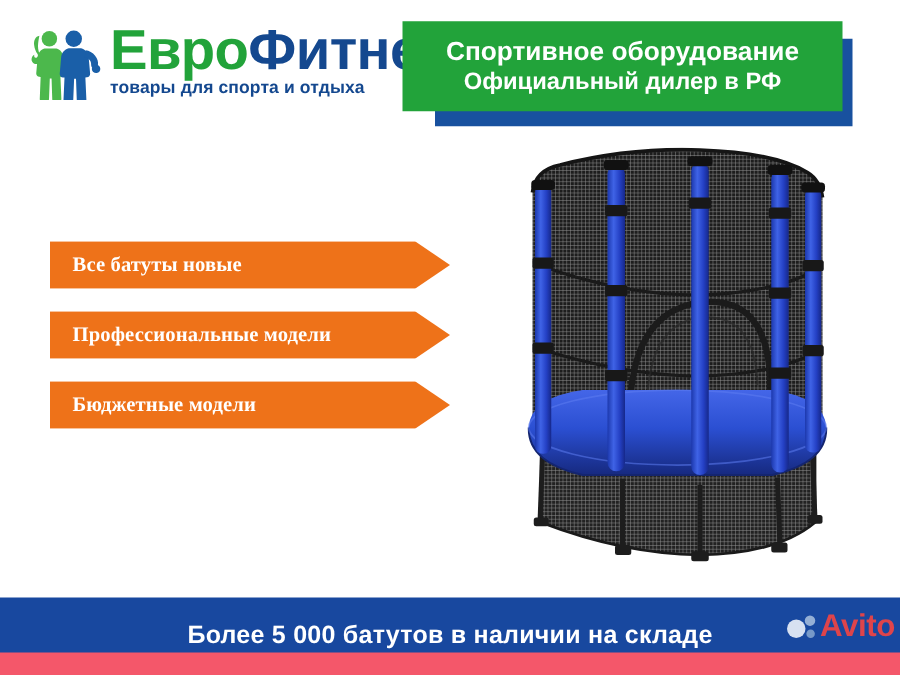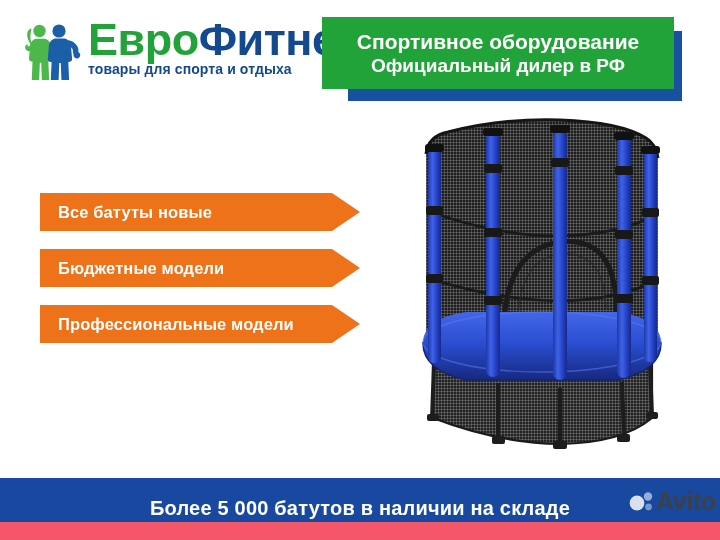--- a/index.html
+++ b/index.html
@@ -24,38 +24,38 @@
   
   .banner-wrap{position:absolute;left:322px;top:17px;width:360px;height:84px;}
   .banner-shadow{position:absolute;left:26px;top:14px;width:334px;height:70px;background:#18519f;}
   .banner-green{position:absolute;left:0;top:0;width:352px;height:72px;background:#22a33a;
      display:flex;flex-direction:column;align-items:center;justify-content:center;}
   .banner-l1{color:#fff;font-size:21px;font-weight:bold;line-height:26px;white-space:nowrap;}
   .banner-l2{color:#fff;font-size:19px;font-weight:bold;line-height:22px;white-space:nowrap;}
 
   
   .badges{position:absolute;left:40px;top:193px;width:330px;}
-  .badge{position:relative;height:38px;margin-bottom:18px;}
+  .badge{position:relative;height:38px;margin-bottom:18px;font-family:Liberation Serif, serif;}
   .badge-shape{position:absolute;left:0;top:0;width:320px;height:38px;background:#ee7219;
      clip-path:polygon(0 0, 292px 0, 320px 19px, 292px 38px, 0 38px);}
   .badge-label{position:absolute;left:18px;top:0;height:38px;display:flex;align-items:center;
      color:#ffffff;font-size:16.5px;font-weight:bold;white-space:nowrap;letter-spacing:0.1px;}
 
   
   .tramp{position:absolute;left:408px;top:118px;width:300px;height:350px;}
 
   
   .bottom-blue{position:absolute;left:0;top:478px;width:720px;height:60px;background:#18489f;
      display:flex;align-items:center;justify-content:center;}
   .bottom-text{color:#ffffff;font-size:20px;font-weight:bold;white-space:nowrap;letter-spacing:0.2px;}
   .bottom-red{position:absolute;left:0;top:522px;width:720px;height:18px;background:#f4576a;}
 
   .avito{position:absolute;right:4px;top:484px;height:34px;display:flex;align-items:center;opacity:.92;}
   .avito-mark{width:26px;height:26px;margin-right:2px;}
-  .avito-text{color:#404040;font-size:25px;font-weight:bold;line-height:26px;letter-spacing:-0.3px;}
+  .avito-text{color:#ef4444;font-size:25px;font-weight:bold;line-height:26px;letter-spacing:-0.3px;}
 </style>
 </head>
 <body>
 
 <div id="root">
 
   <div class="logo-block">
     <svg class="logo-figs" viewBox="0 0 66 58">
 
       <g fill="#4cb84c">
@@ -85,25 +85,25 @@
     </div>
   </div>
 
   <div class="badges">
     <div class="badge">
       <div class="badge-shape"></div>
       <div class="badge-label">Все батуты новые</div>
     </div>
     <div class="badge">
       <div class="badge-shape"></div>
-      <div class="badge-label">Бюджетные модели</div>
+      <div class="badge-label">Профессиональные модели</div>
     </div>
     <div class="badge">
       <div class="badge-shape"></div>
-      <div class="badge-label">Профессиональные модели</div>
+      <div class="badge-label">Бюджетные модели</div>
     </div>
   </div>
 
   <svg class="tramp" viewBox="0 0 300 350">
     <defs>
       <pattern id="mesh" width="3" height="3" patternUnits="userSpaceOnUse">
         <rect width="3" height="3" fill="#111111"></rect>
         <path d="M0 0 H3 M0 0 V3" stroke="#8d8d8d" stroke-width="0.75"></path>
       </pattern>
       <linearGradient id="poleG" x1="0" y1="0" x2="1" y2="0">

